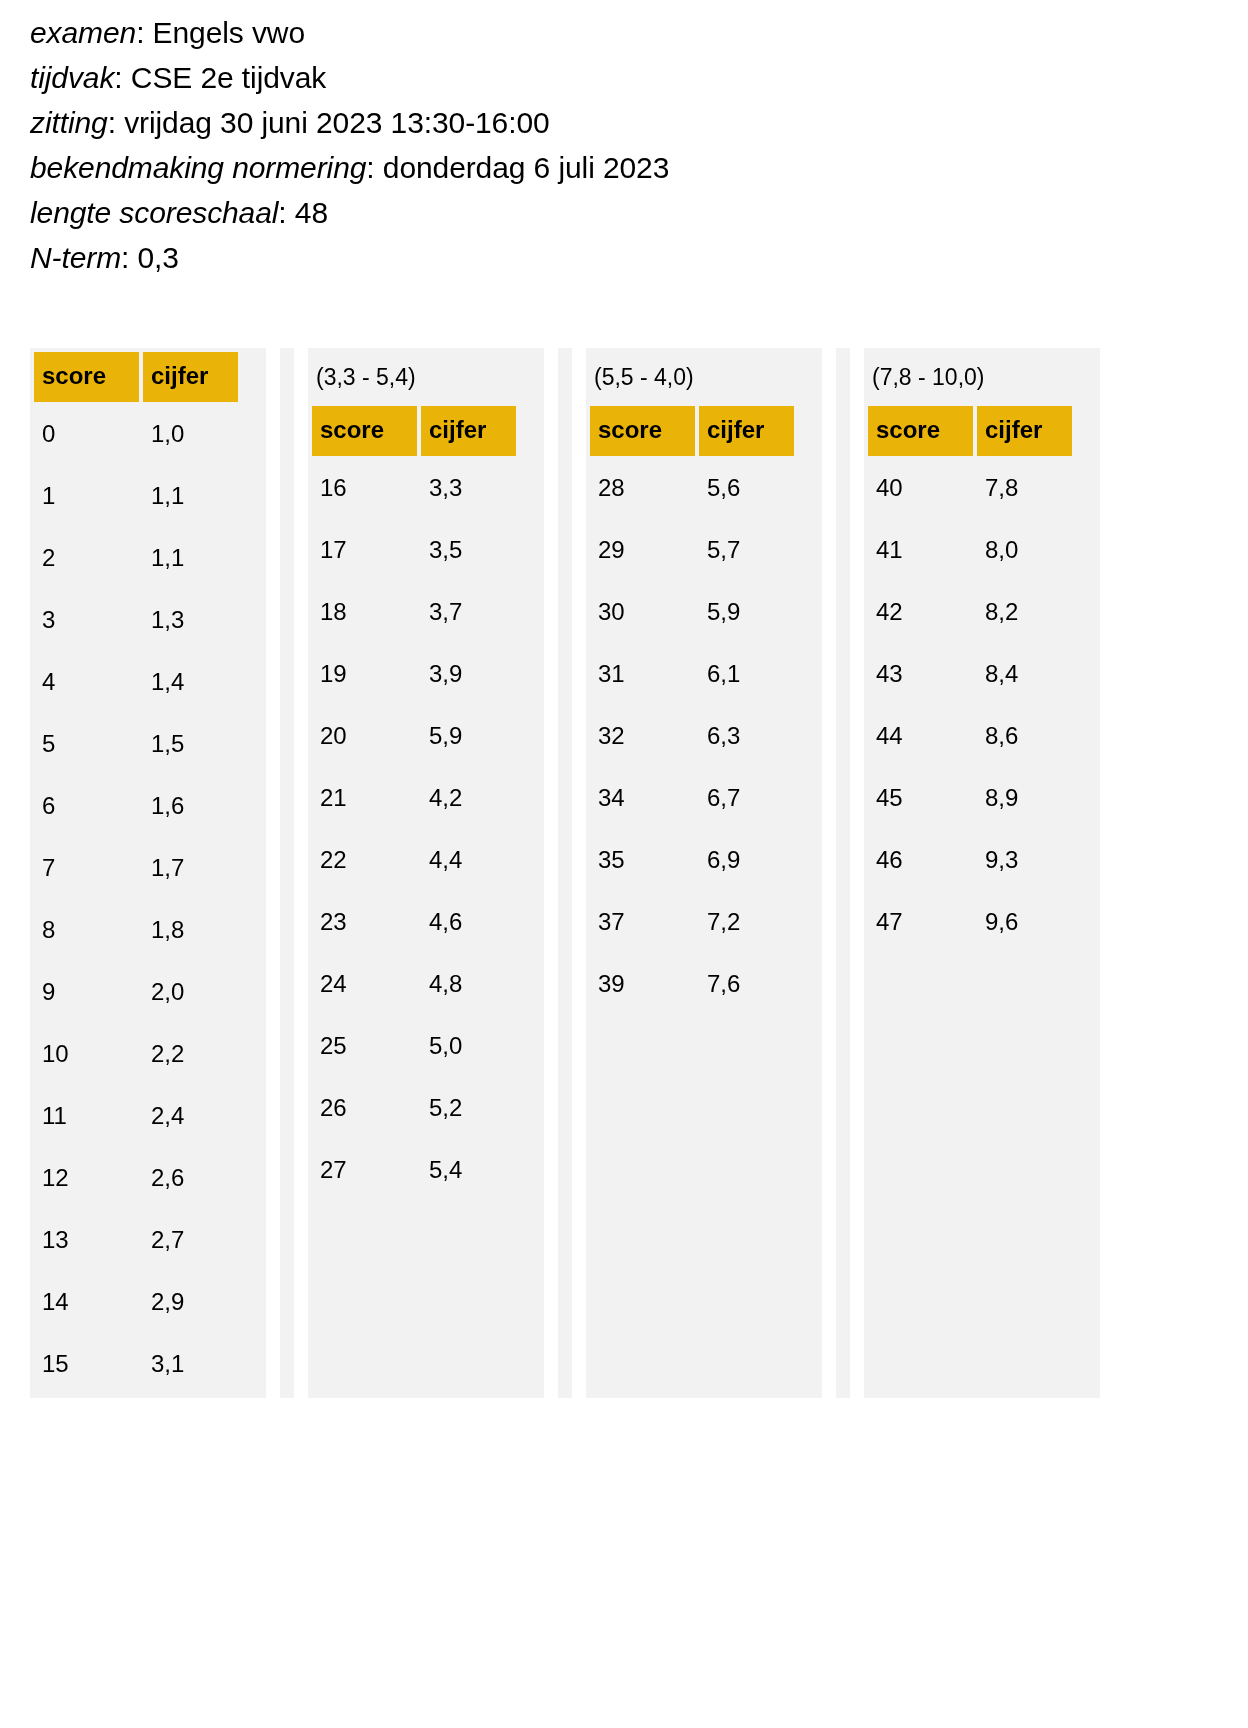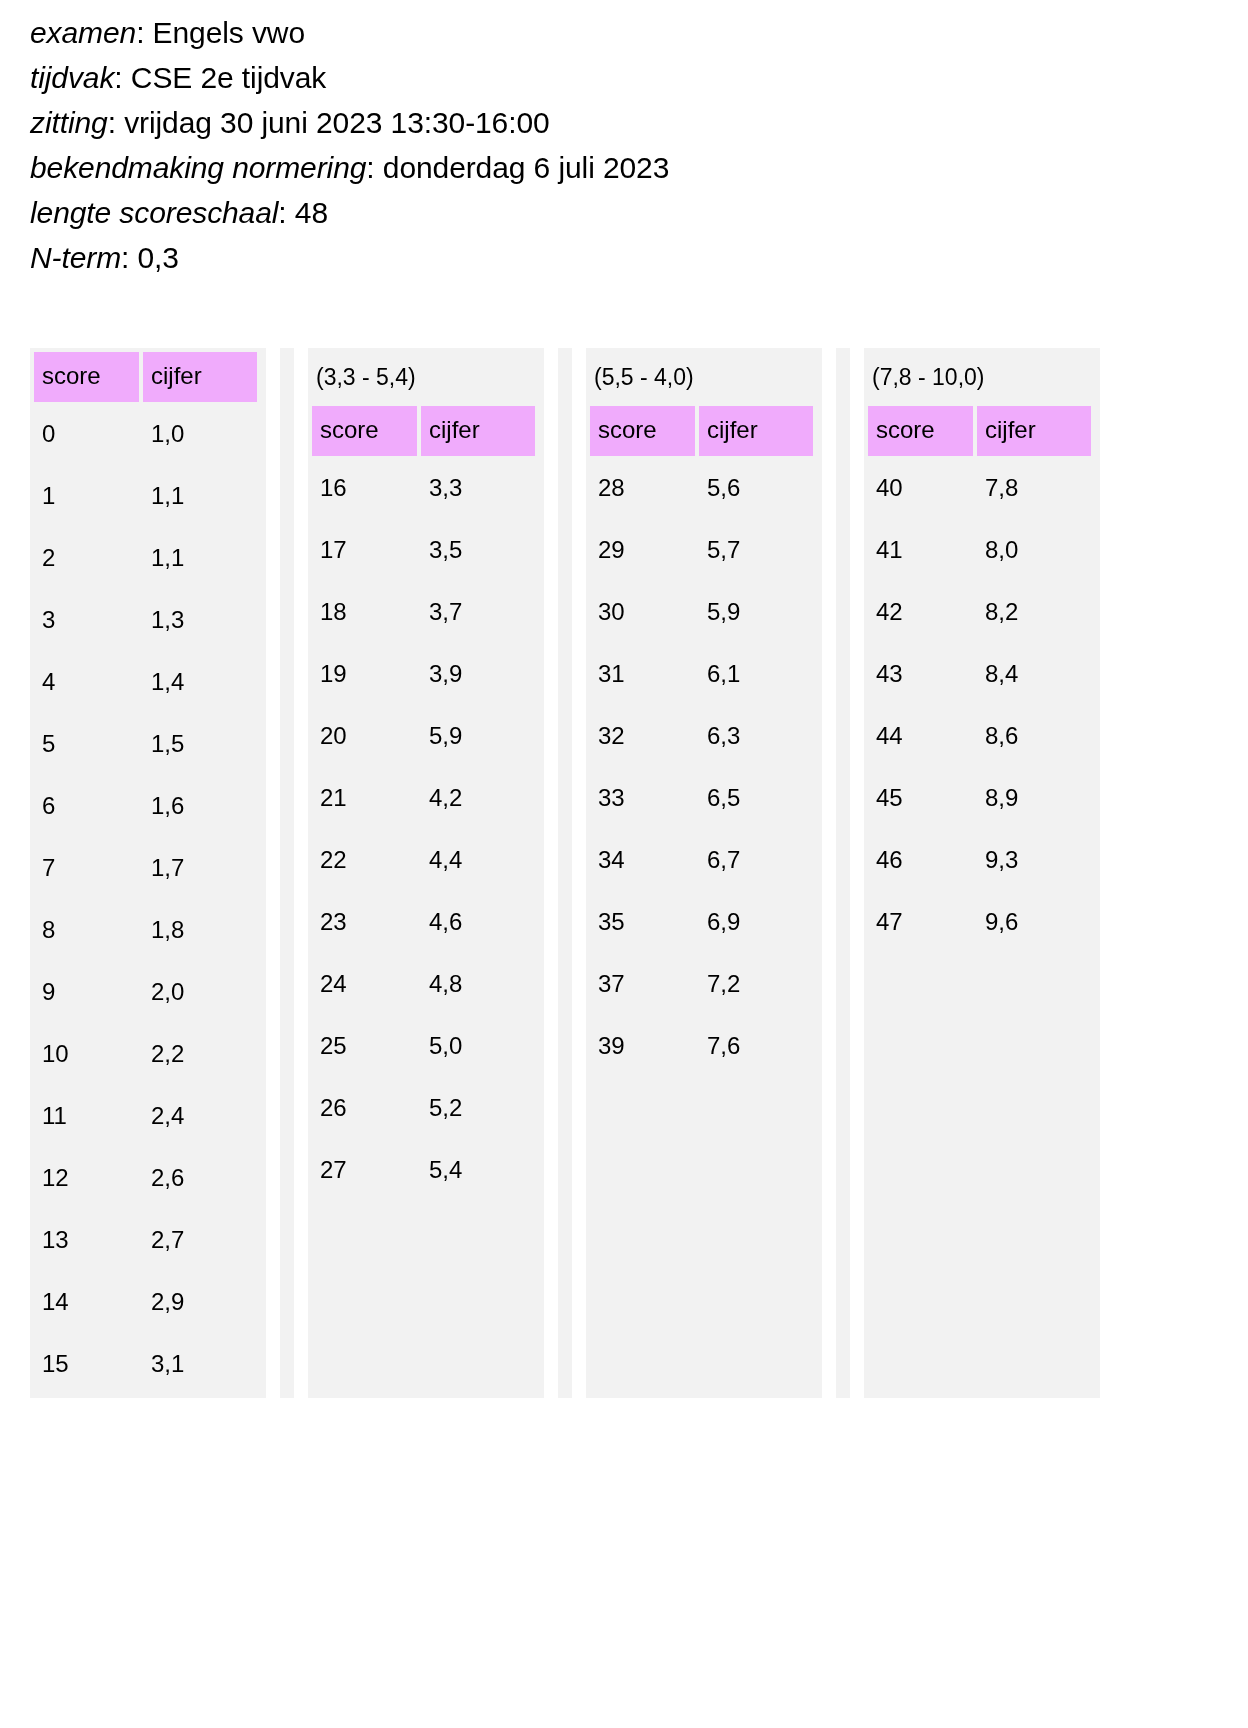--- a/index.html
+++ b/index.html
@@ -68,39 +68,39 @@
     align-self: stretch;
   }
 
   table.score-table {
     border-collapse: separate;
     border-spacing: 4px 4px;
     margin: 0 0 0 0;
     table-layout: fixed;
   }
   table.score-table th {
-    background: #f0abfc;
+    background: #eab308;
     font-size: 24px;
-    font-weight: normal;
+    font-weight: bold;
     text-align: left;
     padding: 10px 0 12px 8px;
     height: 48px;
     vertical-align: middle;
   }
   table.score-table td {
     background: #f2f2f2;
     font-size: 24px;
     font-weight: normal;
     text-align: left;
     padding: 14px 0 16px 8px;
     height: 55px;
     vertical-align: middle;
   }
   th.col-score, td.col-score { width: 105px; }
-  th.col-cijfer, td.col-cijfer { width: 114px; }
+  th.col-cijfer, td.col-cijfer { width: 95px; }
 
   
   .group { width: 236px; }
 </style>
 </head>
 <body>
 
 <div id="meta">
     <div class="meta-line"><span class="meta-key">examen</span><span class="meta-val">: Engels vwo</span></div>
     <div class="meta-line"><span class="meta-key">tijdvak</span><span class="meta-val">: CSE 2e tijdvak</span></div>
@@ -278,24 +278,20 @@
           </tr>
           <tr>
             <td class="col-score">31</td>
             <td class="col-cijfer">6,1</td>
           </tr>
           <tr>
             <td class="col-score">32</td>
             <td class="col-cijfer">6,3</td>
           </tr>
           <tr>
-            <td class="col-score">33</td>
-            <td class="col-cijfer">6,5</td>
-          </tr>
-          <tr>
             <td class="col-score">34</td>
             <td class="col-cijfer">6,7</td>
           </tr>
           <tr>
             <td class="col-score">35</td>
             <td class="col-cijfer">6,9</td>
           </tr>
           <tr>
             <td class="col-score">37</td>
             <td class="col-cijfer">7,2</td>

